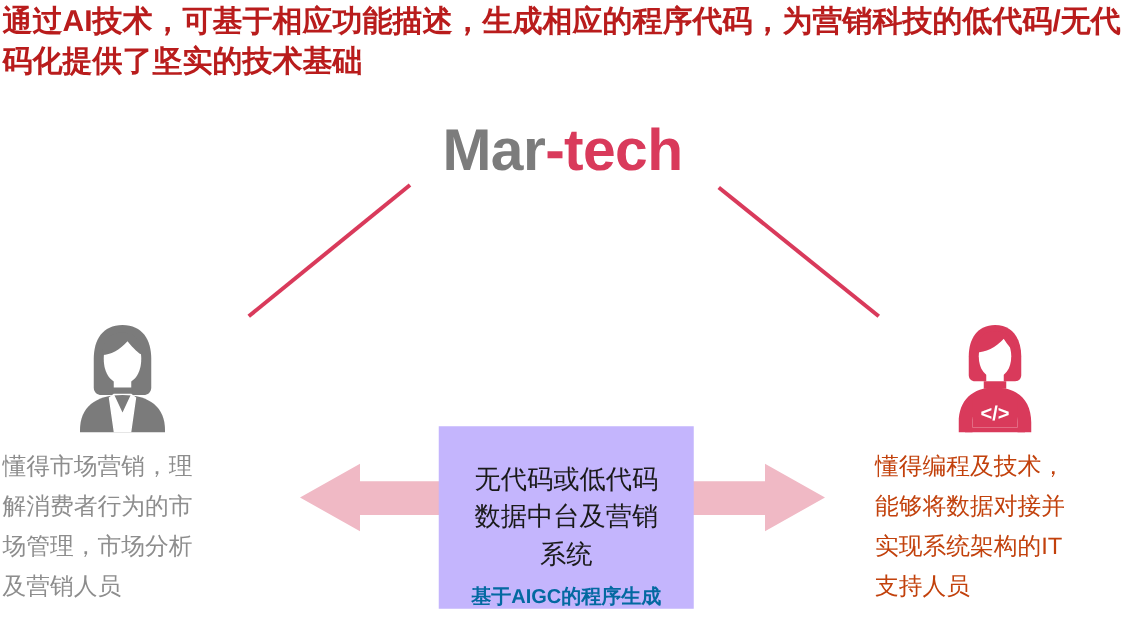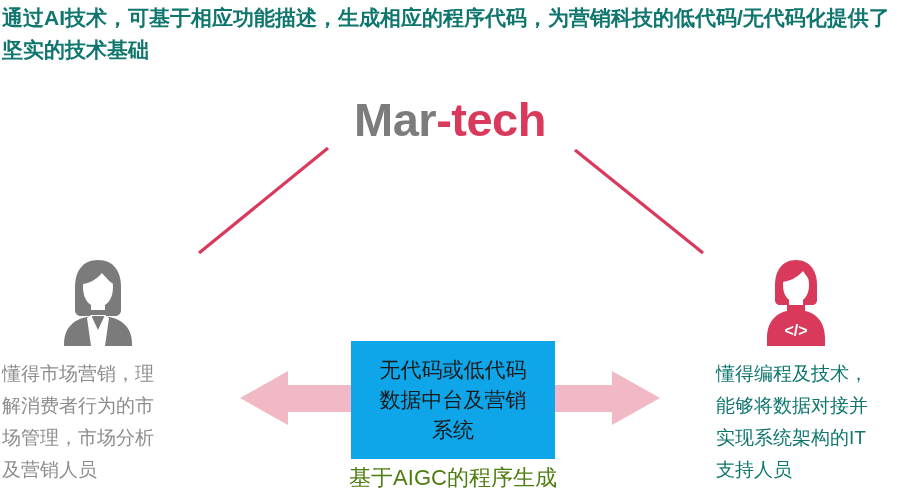--- a/index.html
+++ b/index.html
@@ -18,24 +18,24 @@
     background: #ffffff;
     overflow: hidden;
   }
 
   
   .header-text {
     position: absolute;
     left: 2px;
     top: 2px;
     width: 896px;
-    font-size: 21px;
+    font-size: 24px;
     line-height: 32px;
     font-weight: 700;
-    color: #0f766e;
+    color: #b91c1c;
     letter-spacing: 0px;
     white-space: pre-wrap;
   }
 
   
   .title {
     position: absolute;
     left: 0;
     top: 94px;
     width: 900px;
@@ -64,43 +64,43 @@
     left: 0;
     top: 0;
     width: 900px;
     height: 500px;
   }
   .center-box {
     position: absolute;
     left: 351px;
     top: 341px;
     width: 204px;
-    height: 118px;
-    background: #0ea5e9;
+    height: 146px;
+    background: #c4b5fd;
     display: flex;
     align-items: center;
     justify-content: center;
   }
   .center-box-text {
     font-size: 21px;
     line-height: 30px;
     font-weight: 400;
     color: #1a1a1a;
     text-align: center;
     white-space: pre-line;
   }
   .center-caption {
     position: absolute;
     left: 280px;
     top: 463px;
     width: 346px;
     text-align: center;
-    font-size: 22px;
-    font-weight: 400;
-    color: #4d7c0f;
+    font-size: 16px;
+    font-weight: 700;
+    color: #0369a1;
     line-height: 30px;
   }
 
   
   .persona {
     position: absolute;
     top: 258px;
   }
   .persona.left  { left: 0px;   width: 215px; }
   .persona.right { left: 694px; width: 206px; }
@@ -113,21 +113,21 @@
   .persona.right .persona-icon { margin: 0 0 0 56px; }
 
   .persona-text {
     font-size: 19px;
     line-height: 32px;
     font-weight: 400;
     white-space: pre-line;
     margin-top: 12px;
   }
   .persona.left  .persona-text { color: #8d8d8d; padding-left: 2px; }
-  .persona.right .persona-text { color: #0f766e; padding-left: 6px; margin-left: 16px; }
+  .persona.right .persona-text { color: #c2410c; padding-left: 6px; }
 </style>
 </head>
 <body>
 
 <div id="slide">
 
   <div class="header-text">通过AI技术，可基于相应功能描述，生成相应的程序代码，为营销科技的低代码/无代码化提供了坚实的技术基础</div>
 
   <svg class="connectors" viewBox="0 0 900 500">
     <line x1="328" y1="148" x2="199" y2="253" stroke="#d93a5b" stroke-width="3.2" stroke-linecap="butt"></line>

